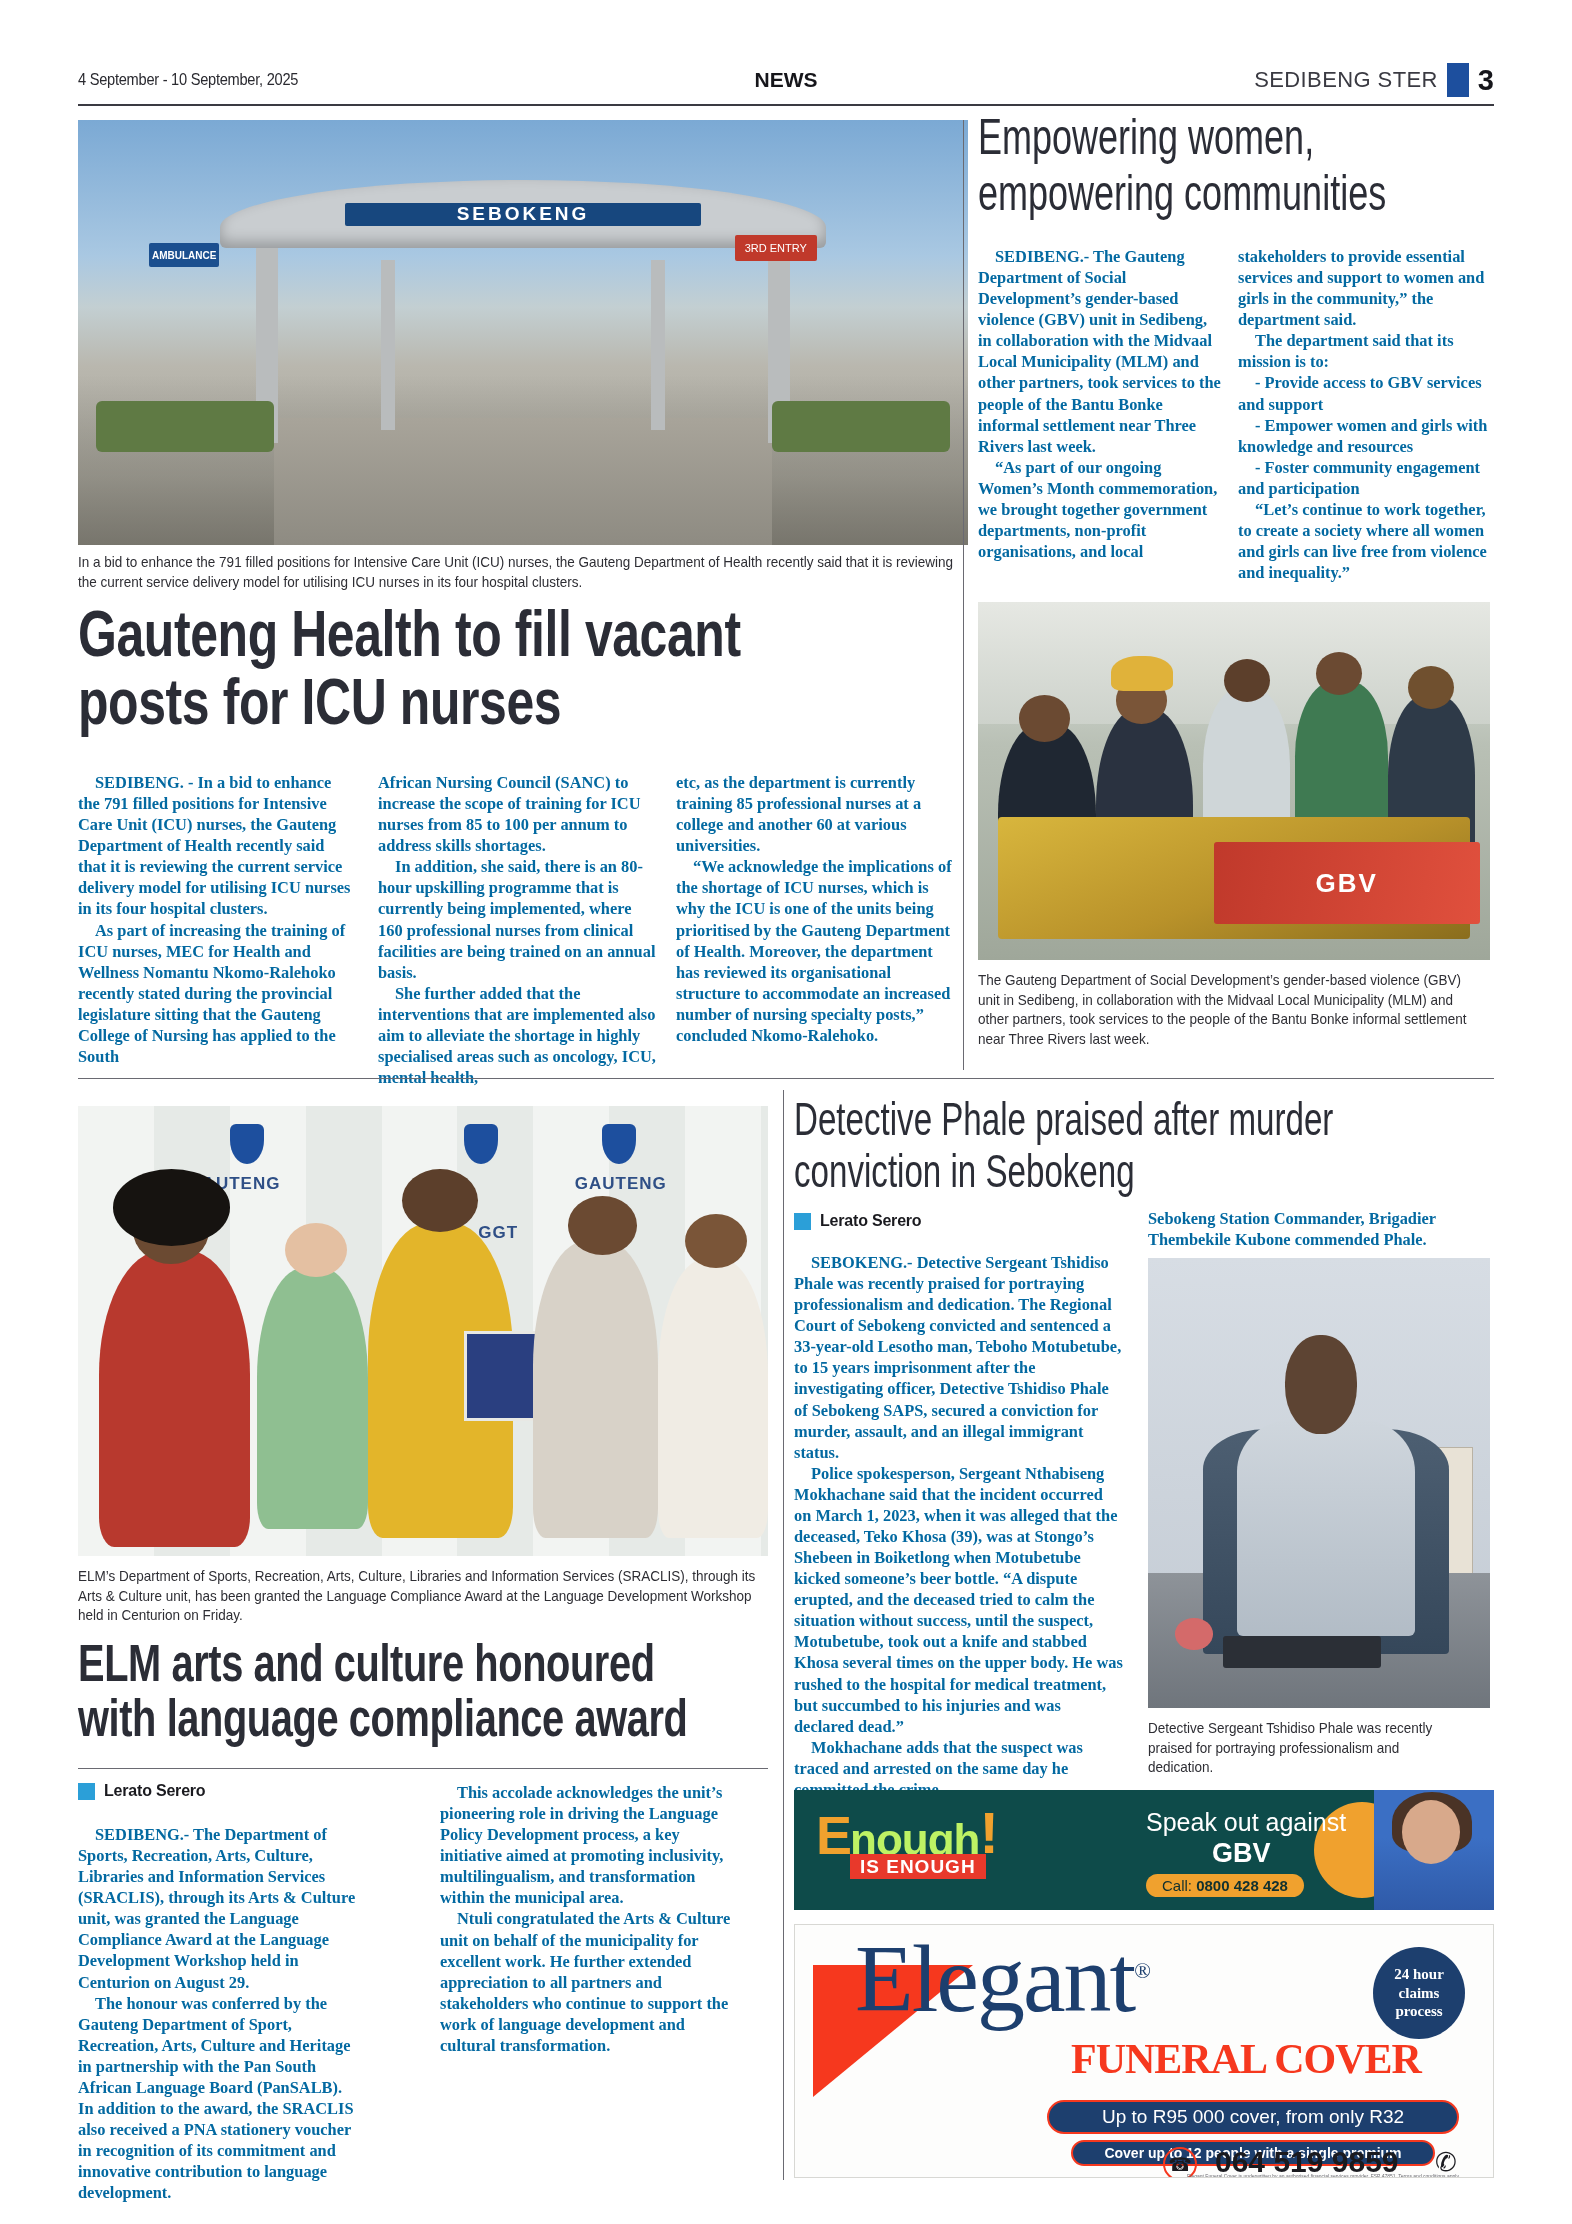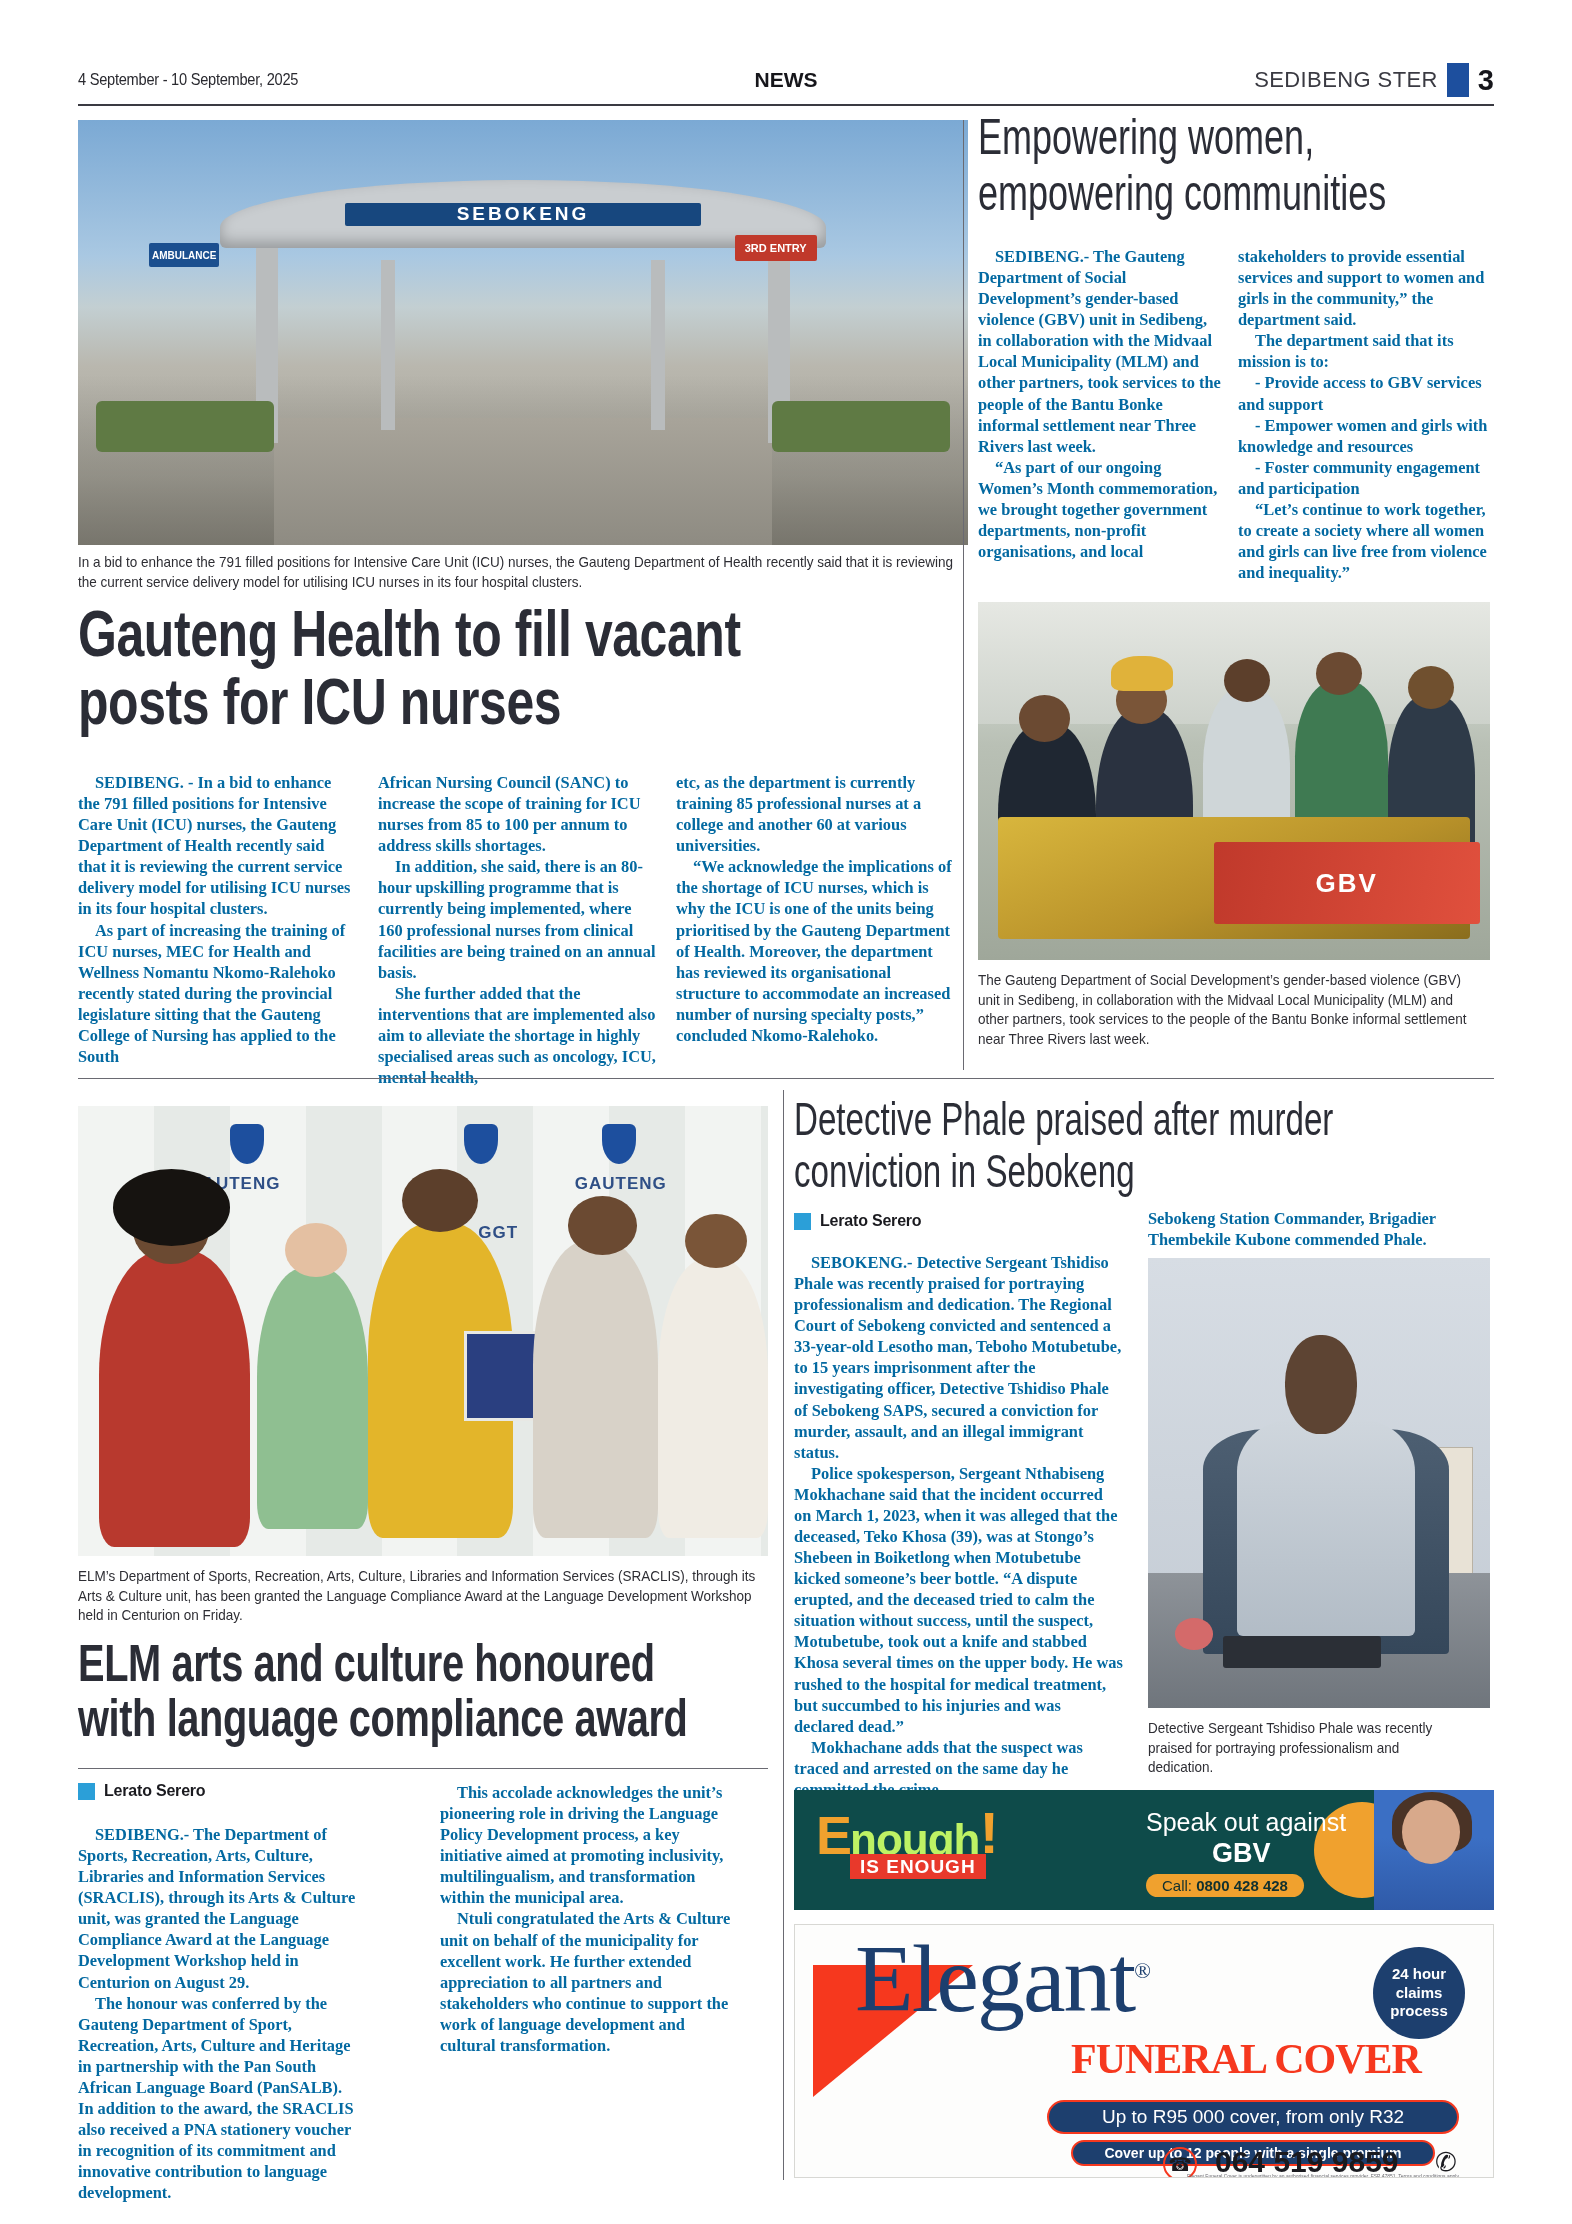--- a/index.html
+++ b/index.html
@@ -101,21 +101,21 @@
     position: absolute; left: 0; bottom: 0; width: 100%; height: 40%;
     background: linear-gradient(180deg, rgba(150,150,140,0) 0%, rgba(128,126,116,.55) 60%, rgba(110,108,99,.8) 100%);
   }
   .gate-road {
     position: absolute; left: 22%; bottom: 0; width: 56%; height: 30%;
     background: linear-gradient(180deg,#a8a49a,#8e8b82);
   }
   .gate-green { position: absolute; background: #5f7a44; }
   .gate-redsign {
     position: absolute; right: 17%; top: 27%; width: 82px; height: 26px; background: #c0392b;
-    color: #fff; font-family: "Liberation Sans", sans-serif; font-size: 11px; font-weight: 700;
+    color: #fff; font-family: "Liberation Sans", sans-serif; font-size: 11px; font-weight: 400;
     display: flex; align-items: center; justify-content: center; border-radius: 2px;
   }
   .gate-bluesign {
     position: absolute; left: 8%; top: 29%; width: 70px; height: 24px; background: #1b4f8f;
     color: #fff; font-family: "Liberation Sans", sans-serif; font-size: 10px; font-weight: 700;
     display: flex; align-items: center; justify-content: center; border-radius: 2px;
   }
 
   
   .ph-gbv { background: linear-gradient(#dfe3de 0%, #cfd6cf 18%, #b9c0b5 40%, #9fa79a 100%); }
@@ -439,21 +439,21 @@
       <div class="ad-woman-hair"></div>
       <div class="ad-woman-head"></div>
     </div>
   </div>
 
   <div class="ad-elegant" style="left:794px; top:1924px; width:700px; height:254px;">
     <div class="el-tri"></div>
     <div class="el-name">
       <span>Elegant</span><span class="el-reg">®</span>
     </div>
-    <div class="el-badge" style="right:28px; top:22px;">
+    <div class="el-badge" style="right:28px; top:22px;font-family:Liberation Serif, serif;">
       <span>24 hour</span>
       <span>claims</span>
       <span>process</span>
     </div>
     <div class="el-funeral" style="left:276px; top:110px;">FUNERAL COVER</div>
     <div class="el-pill" style="left:252px; top:158px; width:412px; height:34px; font-size:19px;">Up to R95 000 cover, from only R32</div>
     <div class="el-pill" style="left:276px; top:198px; width:364px; height:26px; font-size:14px; font-weight:700;">Cover up to 12 people with a single premium</div>
     <div class="el-ico" style="left:368px; top:222px;">☎</div>
     <div class="el-phone" style="left:420px; top:220px;">064 519 9859</div>
     <div class="el-ico-wa" style="left:634px; top:220px;">✆</div>

